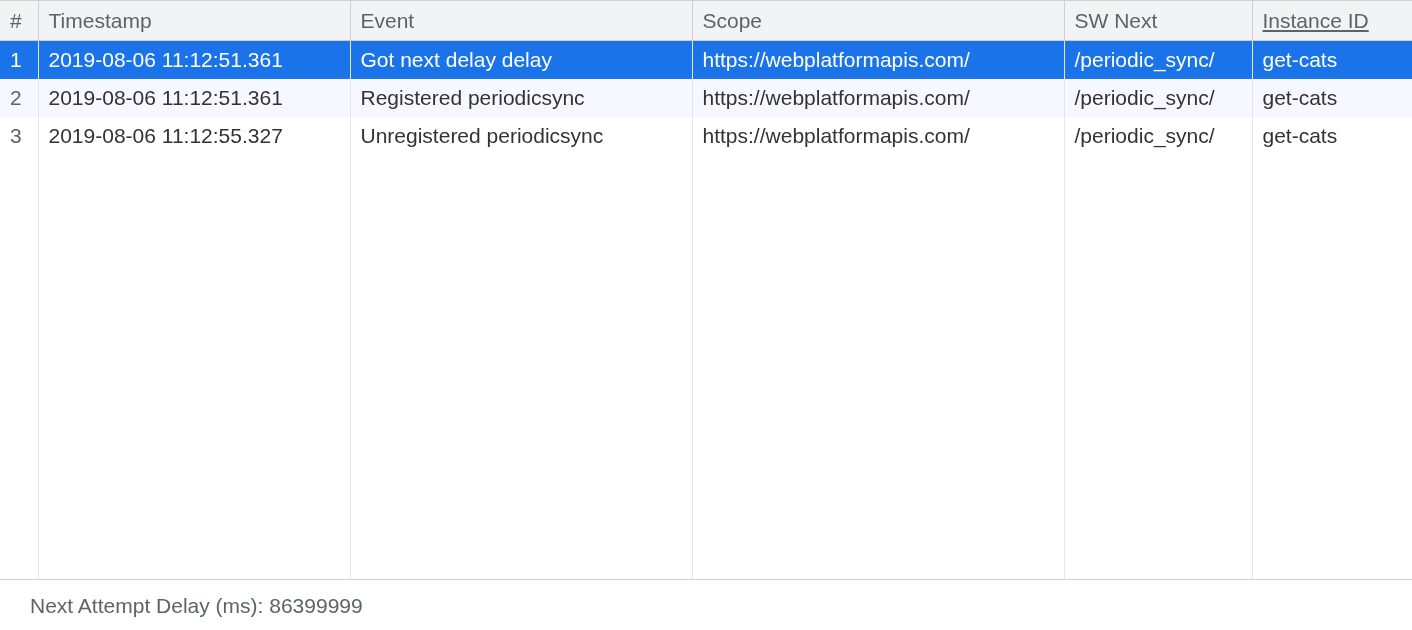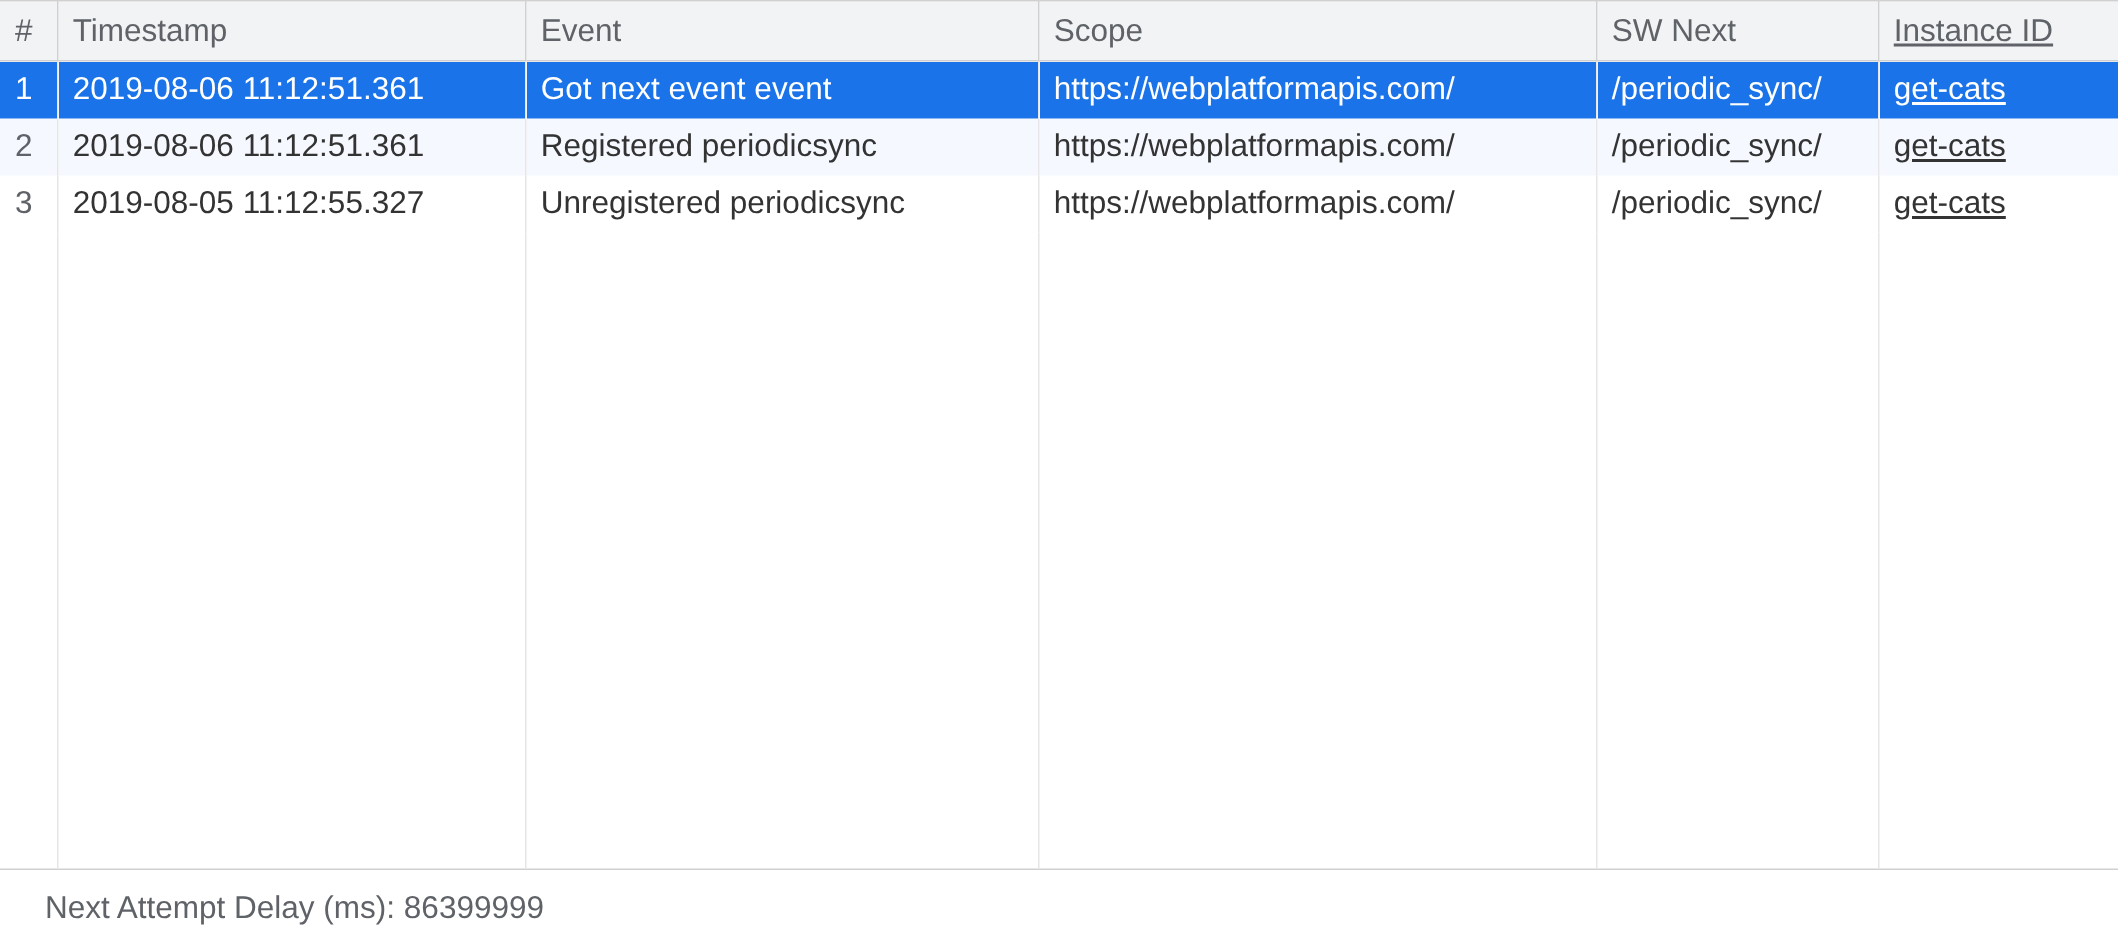--- a/index.html
+++ b/index.html
@@ -48,21 +48,21 @@
 
     tbody td {
       padding: 6px 8px 6px 10px;
       border-right: 1px solid #e6e6e6;
       height: 38px;
       vertical-align: middle;
       white-space: nowrap;
       overflow: hidden;
       color: #333;
     }
-    tbody td:last-child { border-right: none; text-decoration: underline; }
+    tbody td:last-child { border-right: none; }
     tbody td:first-child { color: #5f6368; }
 
     tbody tr.selected td {
       background: #1a73e8;
       color: #fff;
     }
 
     tbody tr.striped td {
       background: #f5f8ff;
     }
@@ -108,36 +108,36 @@
         <th>Event</th>
         <th>Scope</th>
         <th>SW Next</th>
         <th>Instance ID</th>
       </tr>
     </thead>
     <tbody>
       <tr class="selected">
         <td>1</td>
         <td>2019-08-06 11:12:51.361</td>
-        <td>Got next event event</td>
+        <td>Got next delay delay</td>
         <td>https://webplatformapis.com/</td>
         <td>/periodic_sync/</td>
         <td>get-cats</td>
       </tr>
       <tr class="striped">
         <td>2</td>
         <td>2019-08-06 11:12:51.361</td>
         <td>Registered periodicsync</td>
         <td>https://webplatformapis.com/</td>
         <td>/periodic_sync/</td>
         <td>get-cats</td>
       </tr>
       <tr>
         <td>3</td>
-        <td>2019-08-05 11:12:55.327</td>
+        <td>2019-08-06 11:12:55.327</td>
         <td>Unregistered periodicsync</td>
         <td>https://webplatformapis.com/</td>
         <td>/periodic_sync/</td>
         <td>get-cats</td>
       </tr>
       <tr class="filler">
         <td></td>
           <td></td>
           <td></td>
           <td></td>

